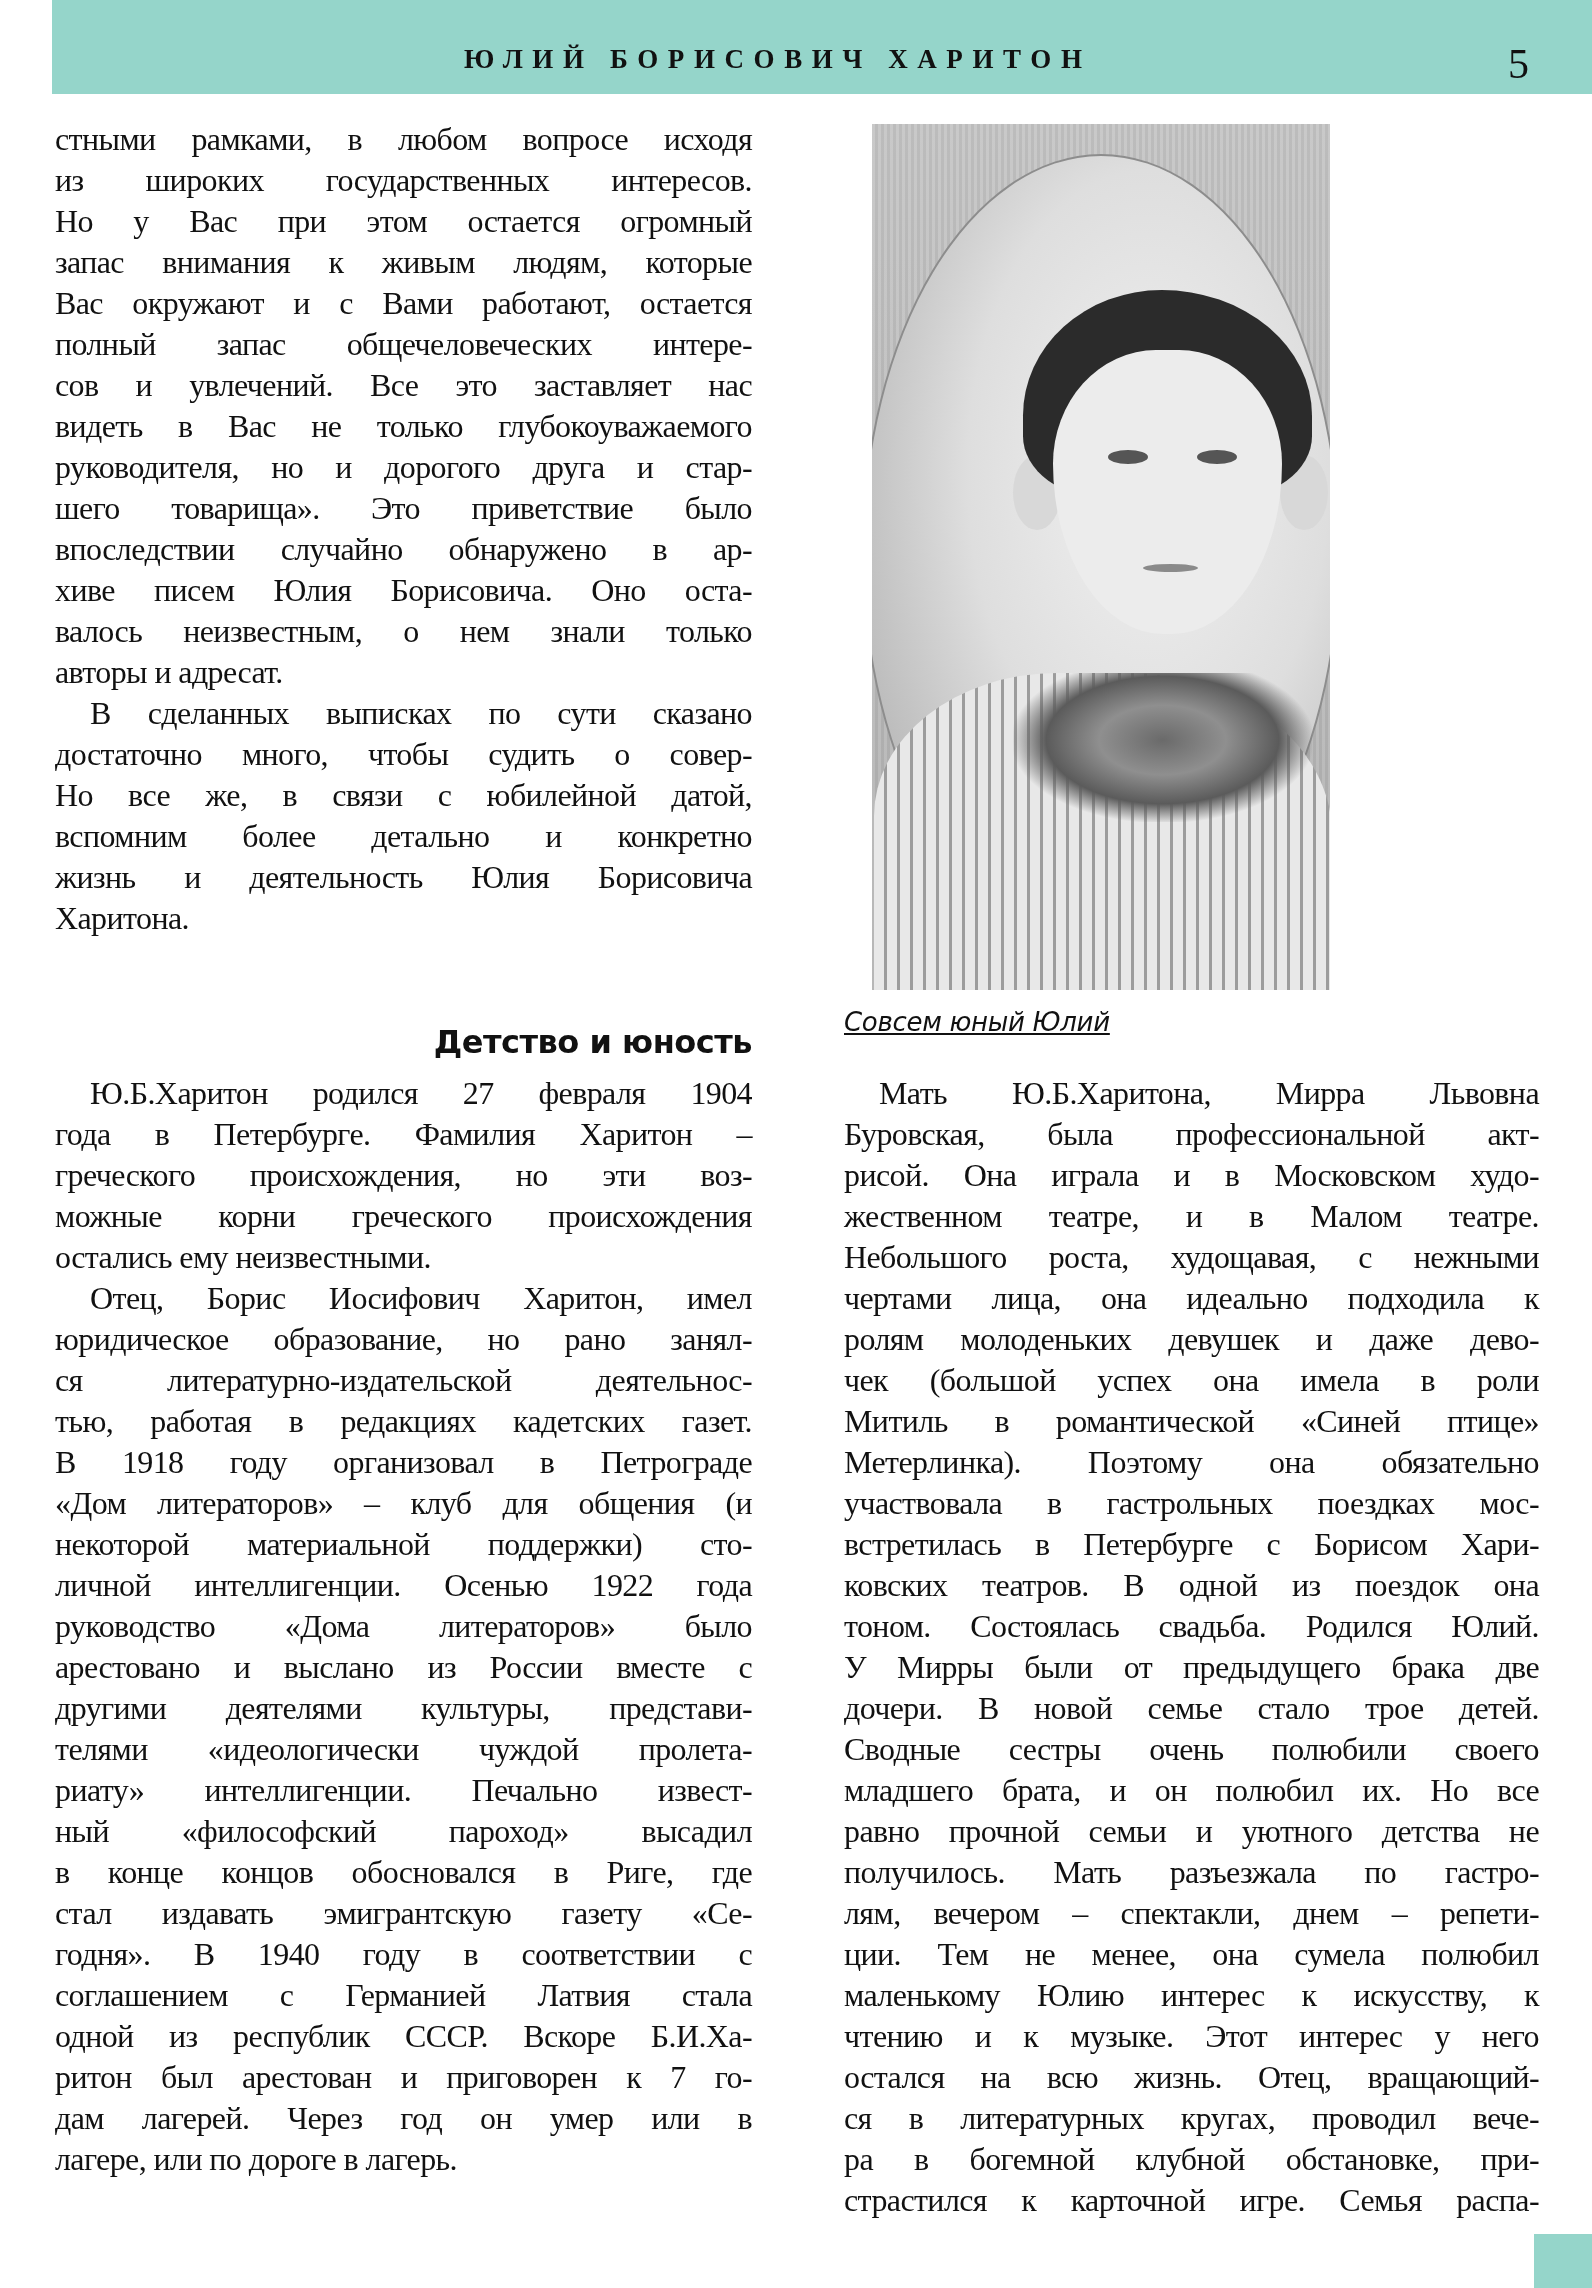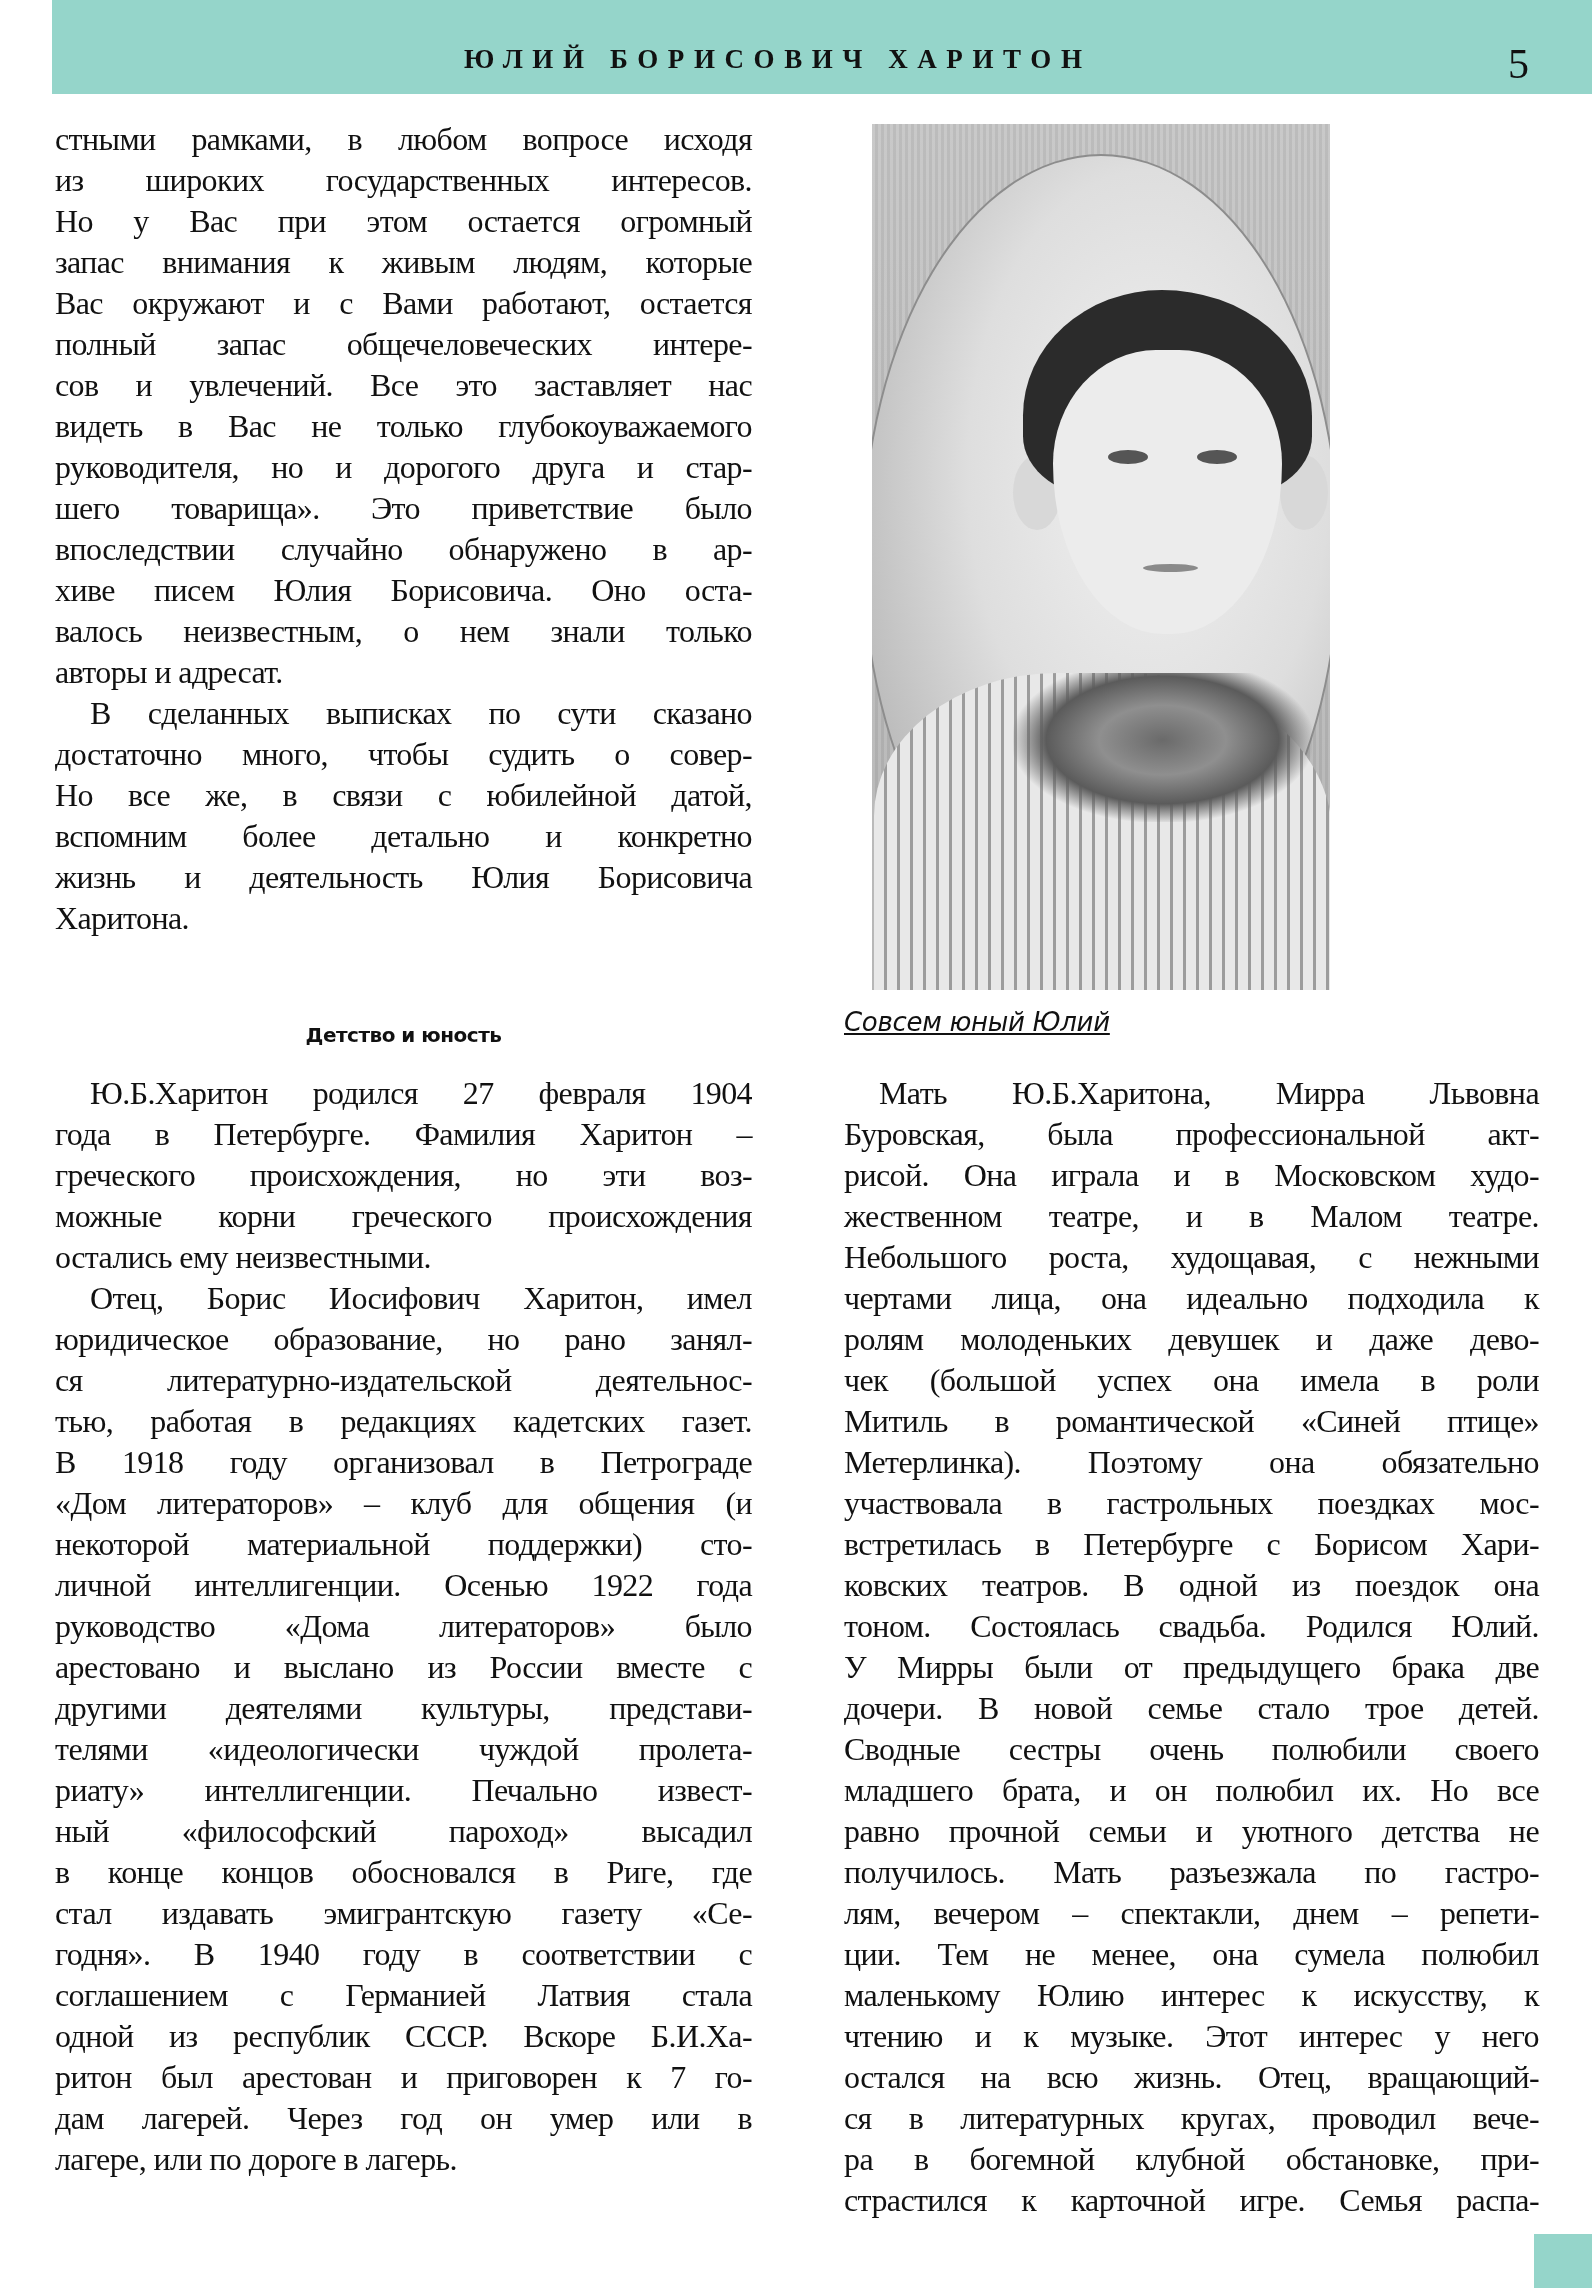--- a/index.html
+++ b/index.html
@@ -21,22 +21,22 @@
   .col-left { left: 55px; top: 119px; width: 697px; }
   .col-right-bottom { left: 844px; top: 1073px; width: 695px; }
   .ln {
     display: block; height: 41px; line-height: 41px; white-space: nowrap;
     text-align: justify; text-align-last: justify; letter-spacing: -0.6px;
     transform-origin: left center;
   }
   .ln.last { text-align-last: left; }
   .ln.indent { padding-left: 35px; }
   .section-heading {
-    position: absolute; left: 55px; top: 1023px; width: 697px; text-align: center;
-    font-family: "DejaVu Sans", sans-serif; font-weight: bold; font-size: 20px;
+    position: absolute; left: 55px; top: 1023px; width: 697px; text-align: right;
+    font-family: "DejaVu Sans", sans-serif; font-weight: bold; font-size: 32px;
     letter-spacing: -0.5px; color: #111;
   }
   .photo {
     position: absolute; left: 872px; top: 124px; width: 458px; height: 866px;
     background: #b9b9b9; overflow: hidden;
   }
   .photo-bg {
     position: absolute; inset: 0;
     background:
       repeating-linear-gradient(90deg, rgba(255,255,255,0.06) 0 3px, rgba(0,0,0,0.05) 3px 6px),

